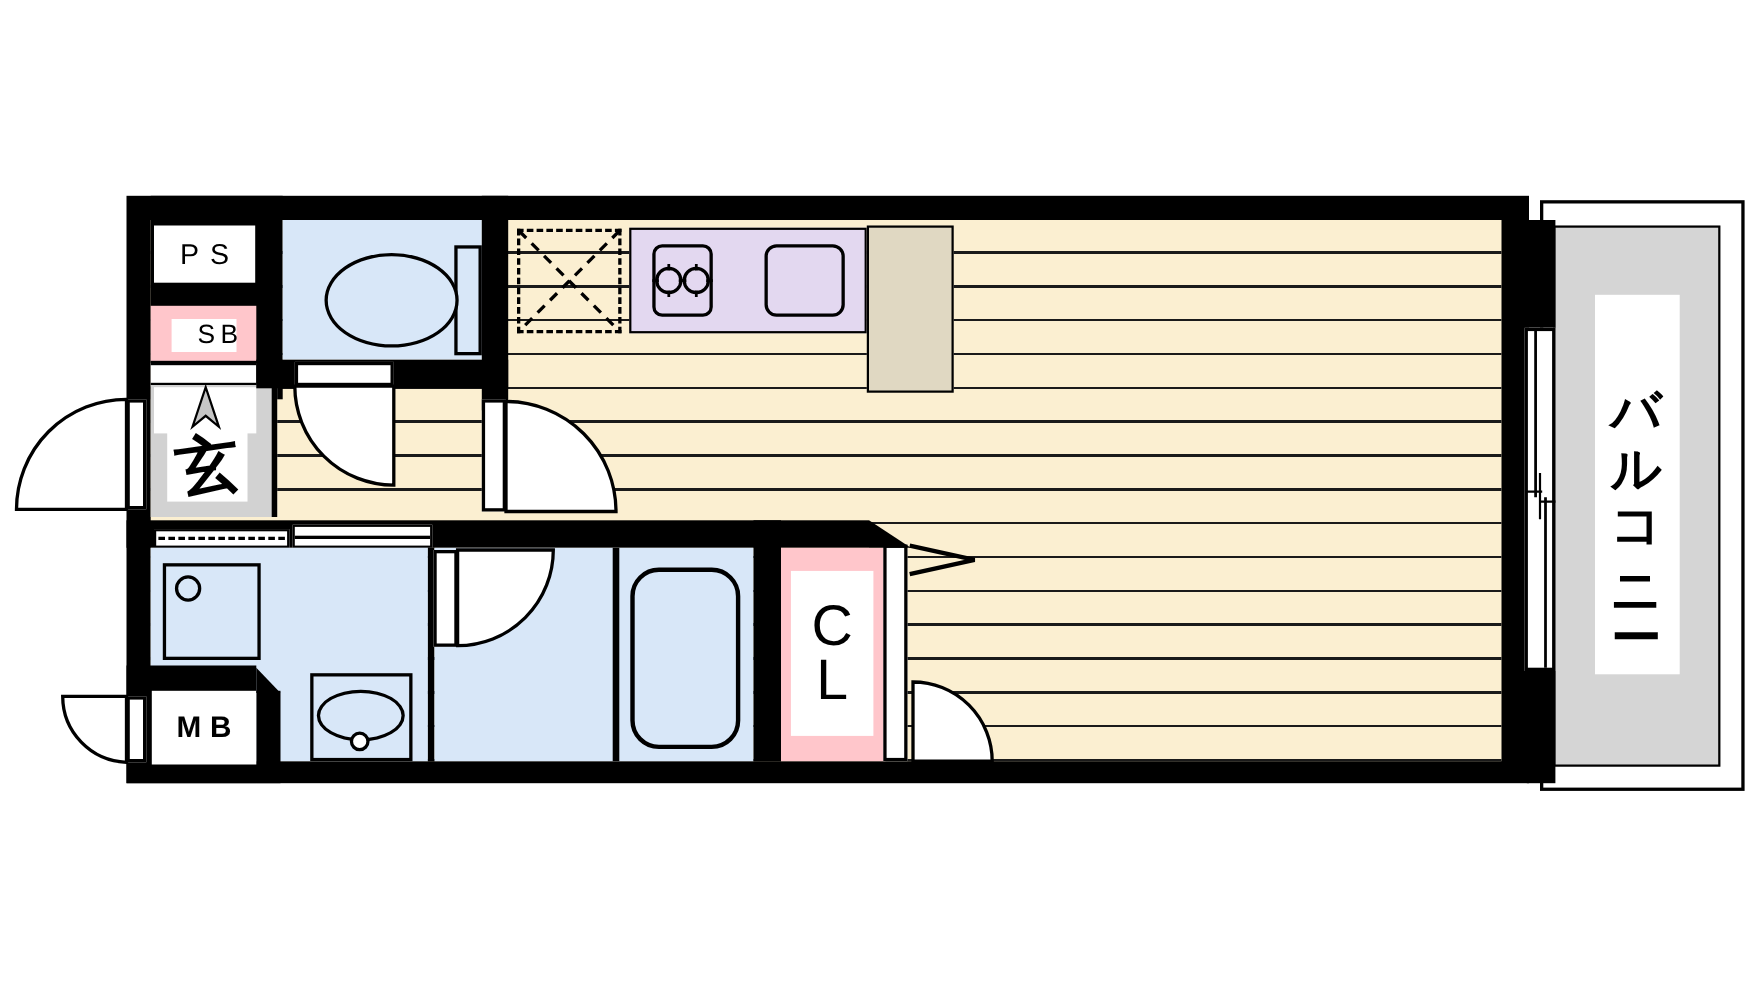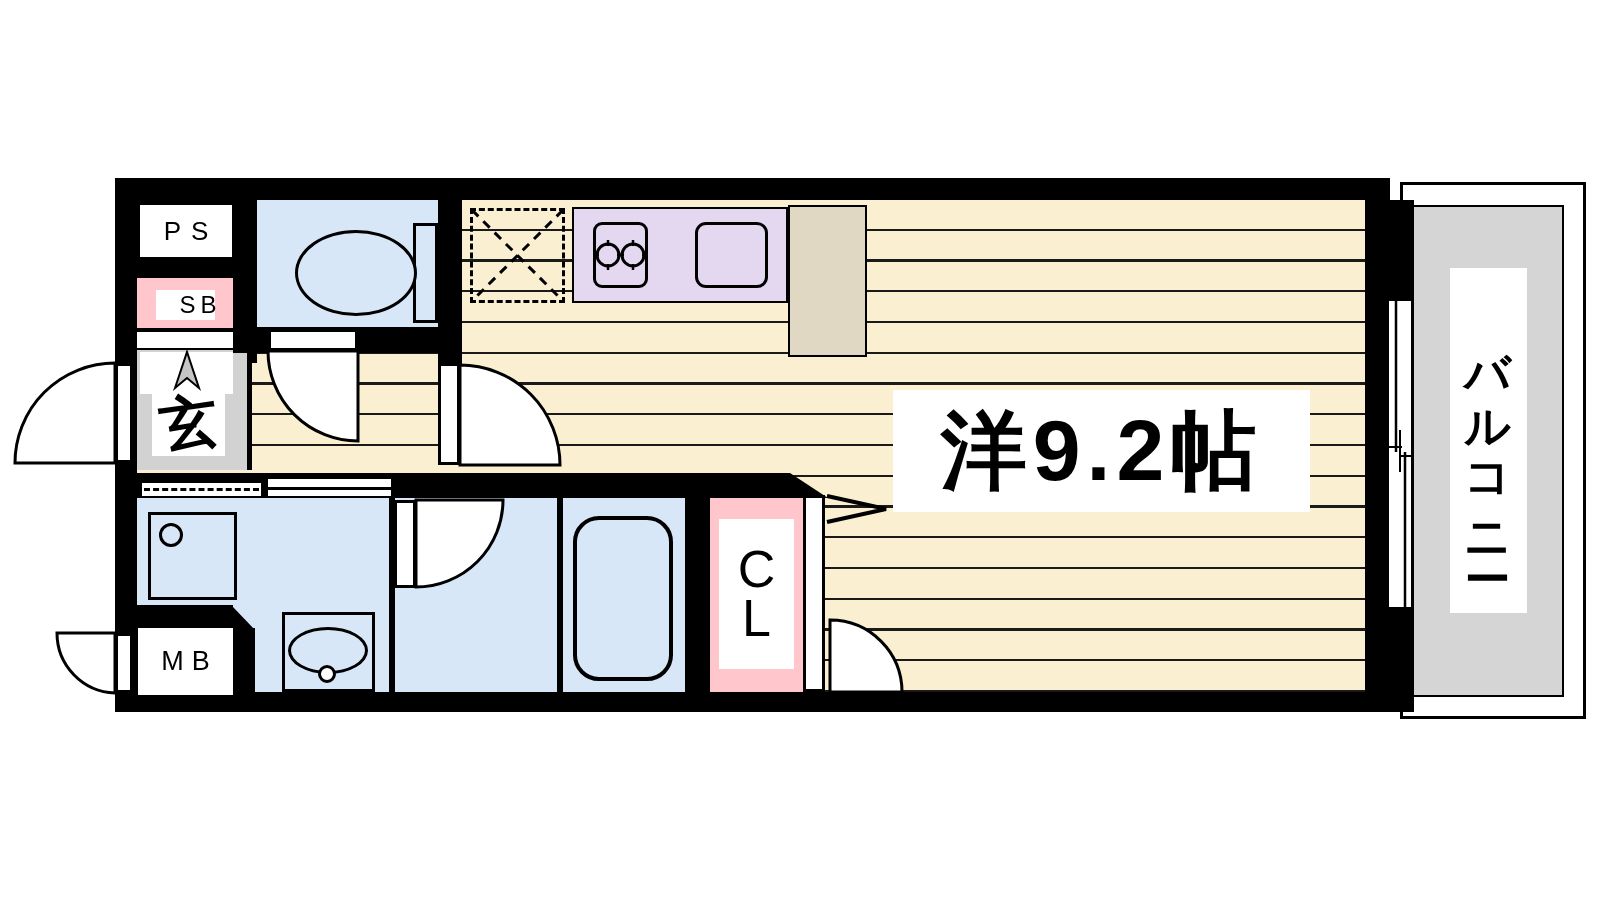--- a/index.html
+++ b/index.html
@@ -84,40 +84,37 @@
   <div class="abs blue" style="left:137px;top:498px;width:252px;height:194px;"></div>
   <div class="abs b3" style="left:148px;top:512px;width:89px;height:88px;">
     <div style="position:absolute;left:8px;top:8px;width:18px;height:18px;border:3px solid var(--c-wall);border-radius:50%;"></div>
   </div>
   <div class="abs b3" style="left:282px;top:612px;width:93px;height:80px;"></div>
   <div class="abs" style="left:288px;top:627px;width:80px;height:47px;border:3px solid var(--c-wall);border-radius:50%;"></div>
   <div class="abs whitebox" style="left:318px;top:665px;width:18px;height:18px;border:3px solid var(--c-wall);border-radius:50%;background:var(--c-label);"></div>
 
   <div class="abs wall" style="left:115px;top:605px;width:118px;height:107px;"></div>
   <div class="abs wall" style="left:233px;top:628px;width:22px;height:84px;"></div>
-  <div class="abs whitebox lbl" style="left:138px;top:628px;width:95px;height:67px;">
+  <div class="abs whitebox lbl" style="left:138px;top:628px;width:95px;height:67px;font-weight:bold;">
     <span style="font-size:27px;letter-spacing:8px;padding-left:8px;">MB</span>
   </div>
 
   <div class="abs wall" style="left:389px;top:498px;width:6px;height:194px;"></div>
   <div class="abs blue" style="left:395px;top:498px;width:290px;height:194px;"></div>
   <div class="abs wall" style="left:557px;top:498px;width:6px;height:194px;"></div>
   <div class="abs blue" style="left:573px;top:516px;width:100px;height:165px;border:4px solid var(--c-wall);border-radius:26px;"></div>
 
   <div class="abs wall" style="left:685px;top:473px;width:25px;height:219px;"></div>
   <div class="abs pinkbg" style="left:710px;top:498px;width:95px;height:194px;"></div>
   <div class="abs whitebox lbl" style="left:719px;top:519px;width:75px;height:150px;flex-direction:column;">
     <span style="font-size:52px;line-height:0.95;">C</span>
     <span style="font-size:52px;line-height:0.95;">L</span>
   </div>
   <div class="abs whitebox" style="left:803px;top:495px;width:22px;height:197px;border:3px solid var(--c-wall);"></div>
 
-  <div class="abs whitebox lbl" style="left:893px;top:390px;width:417px;height:122px;">
-    <span style="font-size:86px;font-weight:bold;letter-spacing:6px;white-space:nowrap;">洋9.2帖</span>
-  </div>
 
   <div class="abs wall" style="left:1388px;top:200px;width:26px;height:98px;"></div>
   <div class="abs wall" style="left:1388px;top:610px;width:26px;height:102px;"></div>
   <div class="abs whitebox" style="left:1386px;top:298px;width:28px;height:312px;border:3px solid var(--c-wall);"></div>
 
   <div class="abs whitebox" style="left:115px;top:363px;width:18px;height:100px;border:3px solid var(--c-wall);"></div>
   <div class="abs whitebox" style="left:115px;top:633px;width:18px;height:60px;border:3px solid var(--c-wall);"></div>
   <div class="abs whitebox" style="left:268px;top:329px;width:90px;height:22px;border:3px solid var(--c-wall);"></div>
   <div class="abs whitebox" style="left:438px;top:363px;width:22px;height:102px;border:3px solid var(--c-wall);"></div>
   <div class="abs whitebox" style="left:394px;top:500px;width:22px;height:88px;border:3px solid var(--c-wall);"></div>

